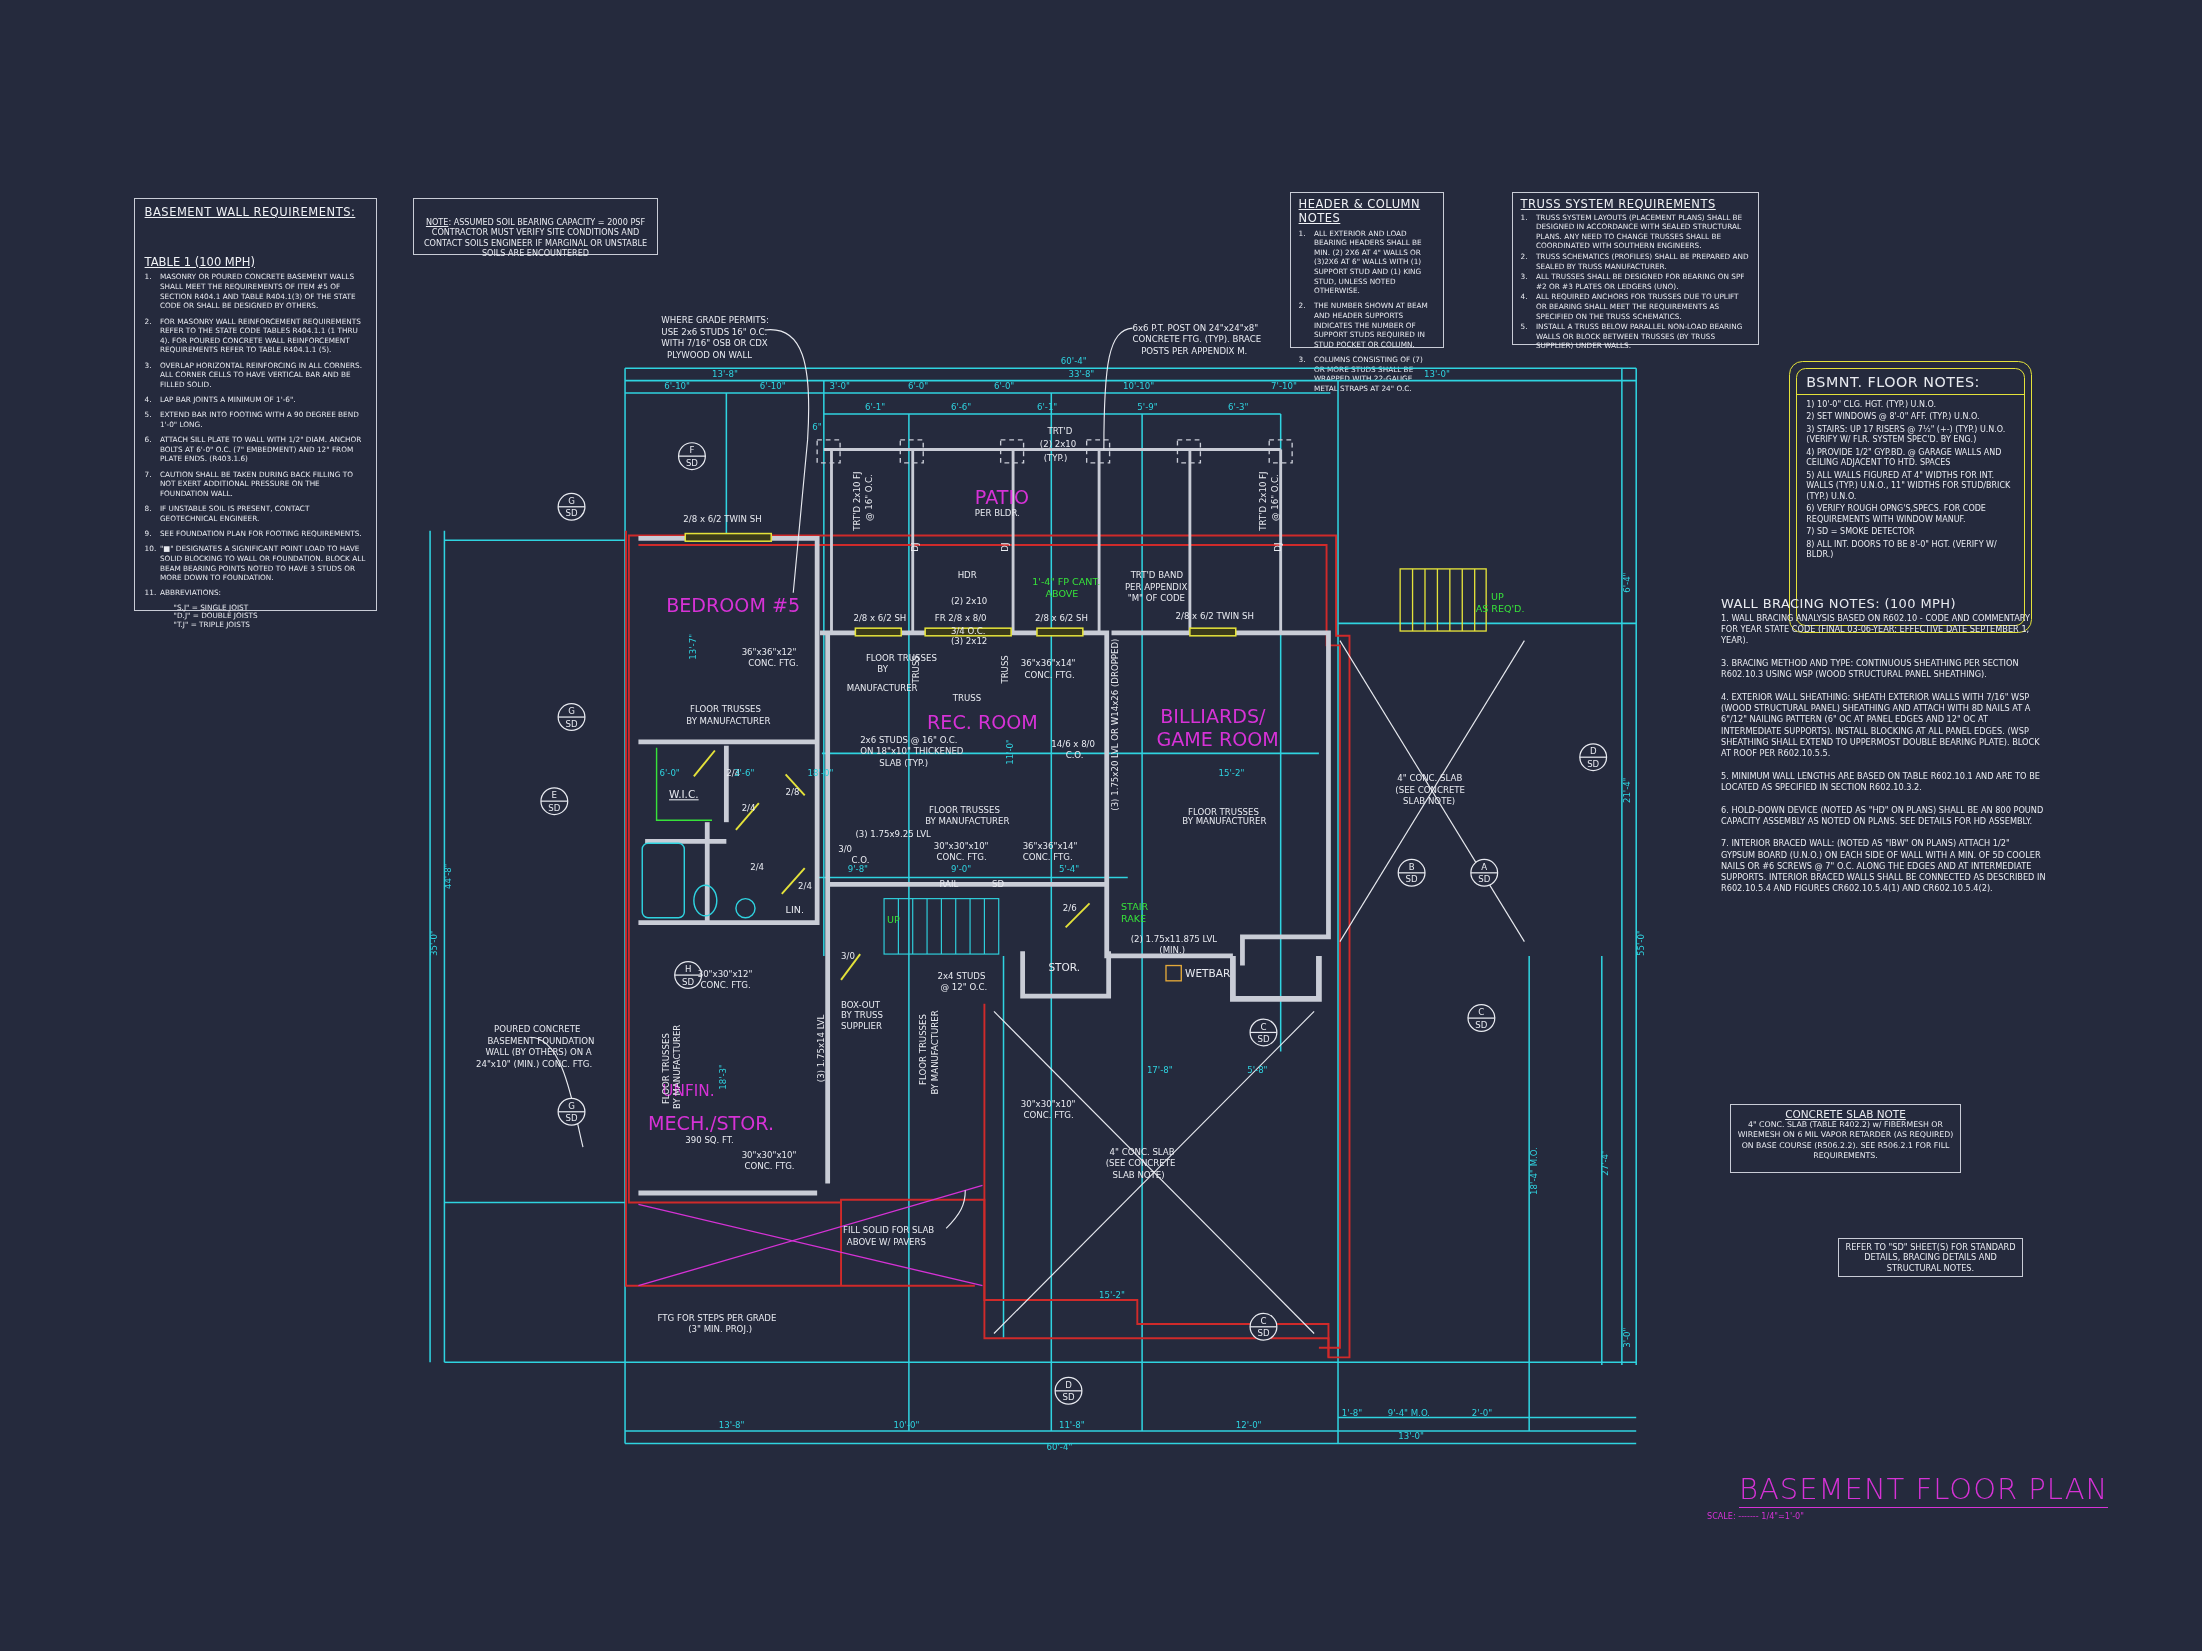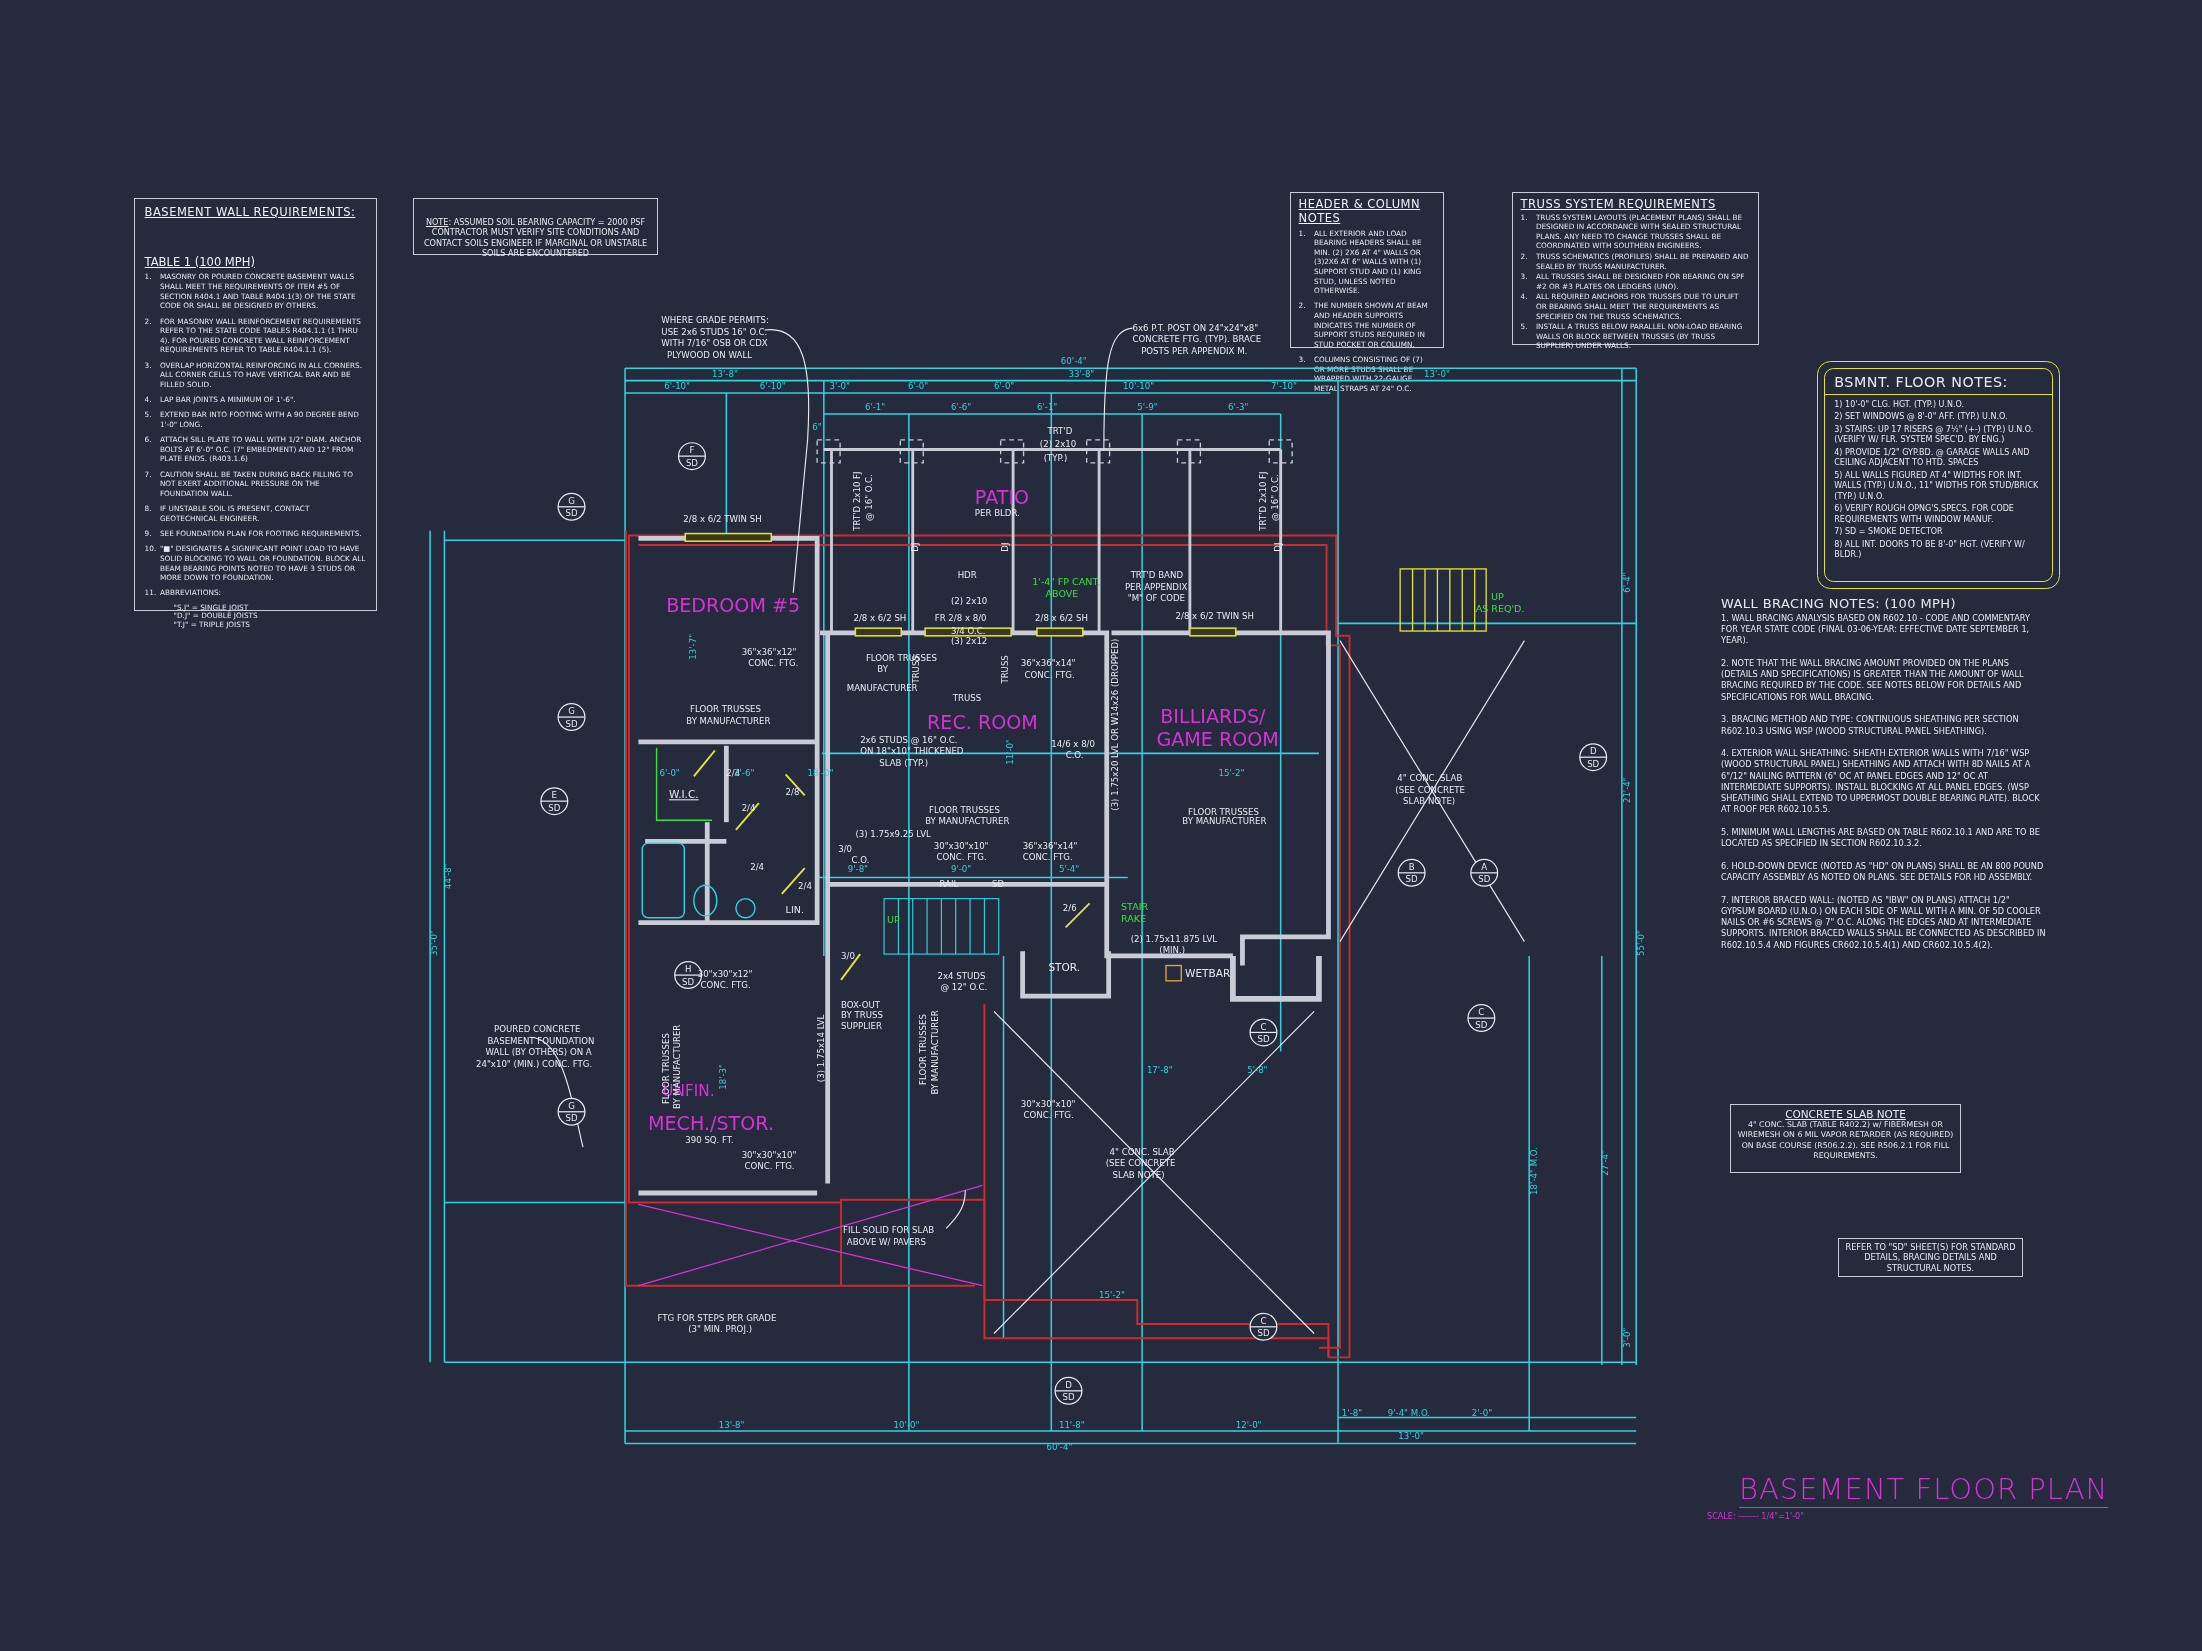--- a/index.html
+++ b/index.html
@@ -134,41 +134,40 @@
         <span class="n">4.</span>
         <span>ALL REQUIRED ANCHORS FOR TRUSSES DUE TO UPLIFT OR BEARING SHALL MEET THE REQUIREMENTS AS SPECIFIED ON THE TRUSS SCHEMATICS.</span>
       </div>
       <div class="nb-item tight">
         <span class="n">5.</span>
         <span>INSTALL A TRUSS BELOW PARALLEL NON-LOAD BEARING WALLS OR BLOCK BETWEEN TRUSSES (BY TRUSS SUPPLIER) UNDER WALLS.</span>
       </div>
     </div>
 </div>
 
-<div class="bsmnt" style="left:1789px; top:361px; width:243px; height:228px;margin-left:28px;">
+<div class="bsmnt" style="left:1789px; top:361px; width:243px; height:272px;">
   <div class="bsmnt-inner">
     <div class="bsmnt-title">BSMNT. FLOOR NOTES:</div>
     <div id="bfn-items" style="padding-top:3.8px;">
         <div class="bsmnt-item">1) 10'-0" CLG. HGT. (TYP.) U.N.O.</div>
         <div class="bsmnt-item">2) SET WINDOWS @ 8'-0" AFF. (TYP.) U.N.O.</div>
         <div class="bsmnt-item">3) STAIRS: UP 17 RISERS @ 7½" (+-) (TYP.) U.N.O. (VERIFY W/ FLR. SYSTEM SPEC'D. BY ENG.)</div>
         <div class="bsmnt-item">4) PROVIDE 1/2" GYP.BD. @ GARAGE WALLS AND CEILING ADJACENT TO HTD. SPACES</div>
         <div class="bsmnt-item">5) ALL WALLS FIGURED AT 4" WIDTHS FOR INT. WALLS (TYP.) U.N.O., 11" WIDTHS FOR STUD/BRICK (TYP.) U.N.O.</div>
         <div class="bsmnt-item">6) VERIFY ROUGH OPNG'S,SPECS. FOR CODE REQUIREMENTS WITH WINDOW MANUF.</div>
         <div class="bsmnt-item">7) SD = SMOKE DETECTOR</div>
         <div class="bsmnt-item">8) ALL INT. DOORS TO BE 8'-0" HGT. (VERIFY W/ BLDR.)</div>
       </div>
   </div>
 </div>
 
 <div class="wbn">
   <div class="wbn-title">WALL BRACING NOTES: (100 MPH)</div>
   <div id="wbn-items">
       <div class="wbn-item">1. WALL BRACING ANALYSIS BASED ON R602.10 - CODE AND COMMENTARY FOR YEAR STATE CODE (FINAL 03-06-YEAR: EFFECTIVE DATE SEPTEMBER 1, YEAR).</div>
-      <div class="wbn-item">2. NOTE THAT THE WALL BRACING AMOUNT PROVIDED ON THE PLANS (DETAILS AND SPECIFICATIONS) IS GREATER THAN THE AMOUNT OF WALL BRACING REQUIRED BY THE CODE. SEE NOTES BELOW FOR DETAILS AND SPECIFICATIONS FOR WALL BRACING.</div>
       <div class="wbn-item">3. BRACING METHOD AND TYPE: CONTINUOUS SHEATHING PER SECTION R602.10.3 USING WSP (WOOD STRUCTURAL PANEL SHEATHING).</div>
       <div class="wbn-item">4. EXTERIOR WALL SHEATHING: SHEATH EXTERIOR WALLS WITH 7/16" WSP (WOOD STRUCTURAL PANEL) SHEATHING AND ATTACH WITH 8d NAILS AT A 6"/12" NAILING PATTERN (6" OC AT PANEL EDGES AND 12" OC AT INTERMEDIATE SUPPORTS). INSTALL BLOCKING AT ALL PANEL EDGES. (WSP SHEATHING SHALL EXTEND TO UPPERMOST DOUBLE BEARING PLATE). BLOCK AT ROOF PER R602.10.5.5.</div>
       <div class="wbn-item">5. MINIMUM WALL LENGTHS ARE BASED ON TABLE R602.10.1 AND ARE TO BE LOCATED AS SPECIFIED IN SECTION R602.10.3.2.</div>
       <div class="wbn-item">6. HOLD-DOWN DEVICE (NOTED AS "HD" ON PLANS) SHALL BE AN 800 POUND CAPACITY ASSEMBLY AS NOTED ON PLANS. SEE DETAILS FOR HD ASSEMBLY.</div>
       <div class="wbn-item">7. INTERIOR BRACED WALL: (NOTED AS "IBW" ON PLANS) ATTACH 1/2" GYPSUM BOARD (U.N.O.) ON EACH SIDE OF WALL WITH A MIN. OF 5d COOLER NAILS OR #6 SCREWS @ 7" O.C. ALONG THE EDGES AND AT INTERMEDIATE SUPPORTS. INTERIOR BRACED WALLS SHALL BE CONNECTED AS DESCRIBED IN R602.10.5.4 AND FIGURES CR602.10.5.4(1) AND CR602.10.5.4(2).</div>
     </div>
 </div>
 
 <div class="slab-note">
   <div class="slab-title">CONCRETE SLAB NOTE</div>

